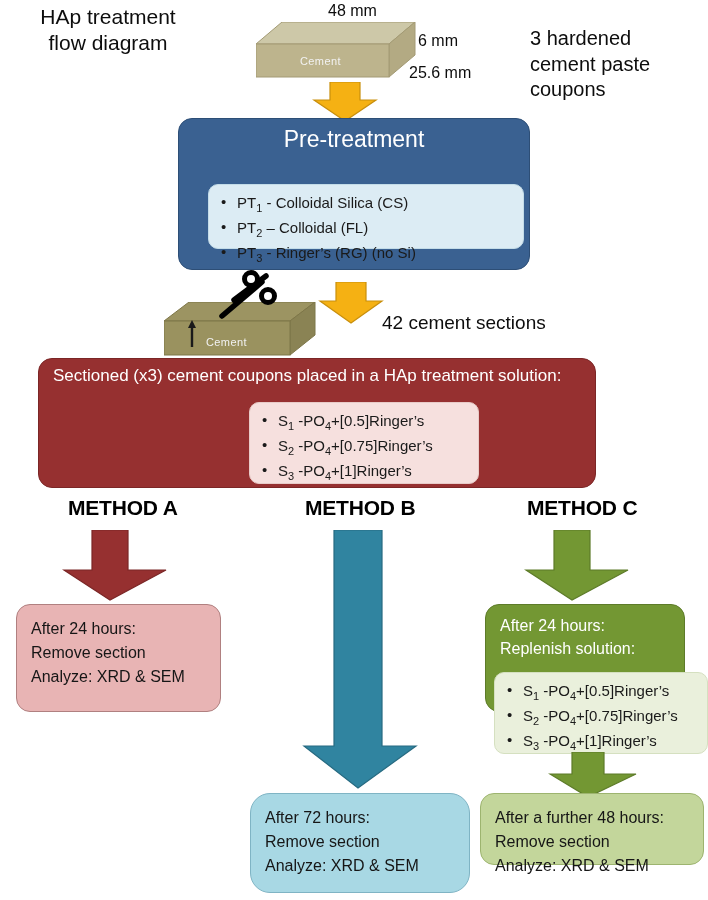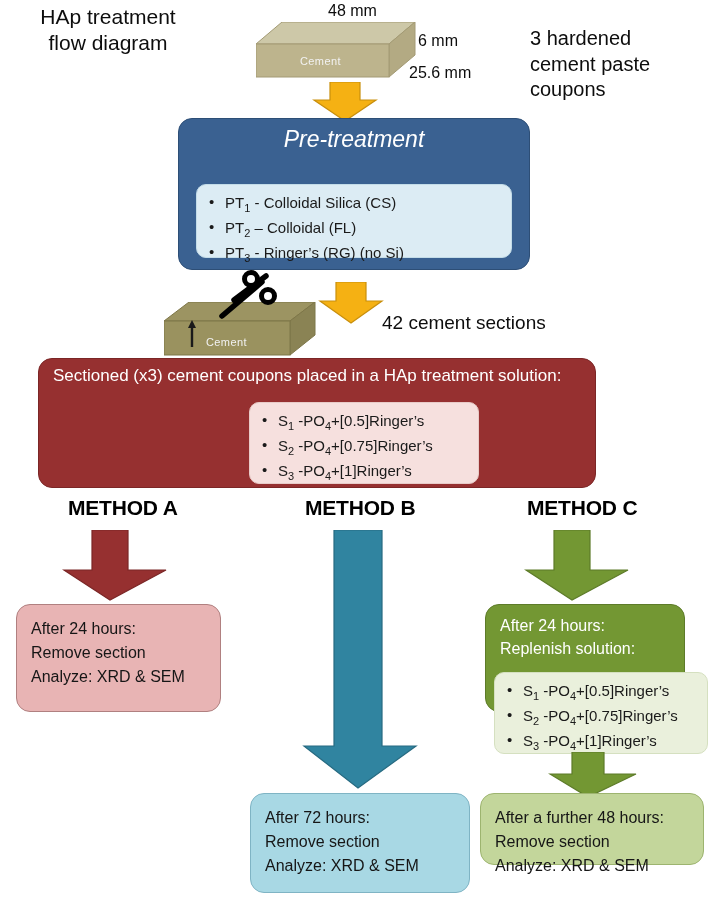--- a/index.html
+++ b/index.html
@@ -45,21 +45,21 @@
   }
   .rbox.blue   { background: #3a6191; border: 1px solid #2d4e76; }
   .rbox.red    { background: #963030; border: 1px solid #7b2626; }
   .rbox.pink   { background: #e8b4b4; border: 1px solid #b08080; }
   .rbox.ltblue { background: #a8d8e4; border: 1px solid #7fb4c4; }
   .rbox.green  { background: #739733; border: 1px solid #5d7b29; }
   .rbox.ltgreen{ background: #c3d69b; border: 1px solid #9db46f; }
 
   .box-head-white {
     color: #ffffff; text-align: center;
-    font-size: 23px; line-height: 1.18; font-style: italic;
+    font-size: 23px; line-height: 1.18;
   }
   .box-sub-white {
     color: #ffffff; text-align: center;
     font-size: 17px; font-weight: bold; line-height: 1.2;
   }
   .red-head {
     color: #ffffff; font-size: 17px; line-height: 1.2;
     padding: 7px 12px 0 14px;
   }
   .green-head {
@@ -122,21 +122,21 @@
     <div class="abs cement-text" style="left:44px; top:33px;">Cement</div>
   </div>
 
   <svg class="abs" style="left:312px; top:82px;" width="66" height="40">
     <polygon points="18,0 48,0 48,18 64,18 33,39 2,18 18,18" fill="#f5b113" stroke="#c98f0c" stroke-width="1.2"></polygon>
   </svg>
 
   <div class="rbox blue" style="left:178px; top:118px; width:352px; height:152px;">
     <div class="box-head-white" style="padding-top:7px;">Pre-treatment</div>
   </div>
-  <div class="bullets cyan" style="left:196px; top:184px; width:316px; height:74px;">
+  <div class="bullets cyan" style="left:208px; top:184px; width:316px; height:65px;">
     <ul>
       <li><span>PT</span><sub>1</sub><span> - Colloidal Silica (CS)</span></li>
       <li><span>PT</span><sub>2</sub><span> – Colloidal (FL)</span></li>
       <li><span>PT</span><sub>3</sub><span> -  Ringer’s (RG) (no Si)</span></li>
     </ul>
   </div>
 
   <div class="block" style="left:164px; top:302px; width:152px; height:54px;">
     <svg width="152" height="54" style="position:absolute;left:0;top:0;">
       <polygon points="25,0 151,0 126,19 0,19" fill="#9c9462" stroke="#7d7648" stroke-width="1"></polygon>
@@ -207,21 +207,21 @@
       <li><span>S</span><sub>1</sub><span> -PO</span><sub>4</sub><span>+[0.5]Ringer’s</span></li>
       <li><span>S</span><sub>2</sub><span> -PO</span><sub>4</sub><span>+[0.75]Ringer’s</span></li>
       <li><span>S</span><sub>3</sub><span> -PO</span><sub>4</sub><span>+[1]Ringer’s</span></li>
     </ul>
   </div>
 
   <svg class="abs" style="left:548px; top:752px;" width="92" height="46">
     <polygon points="24,0 56,0 56,22 88,22 40,45 2,22 24,22" fill="#739733" stroke="#5d7b29" stroke-width="1.2"></polygon>
   </svg>
 
-  <div class="rbox ltblue" style="left:250px; top:793px; width:220px; height:100px;">
+  <div class="rbox ltblue" style="left:250px; top:793px; width:220px; height:100px;border-radius:20px;">
     <div class="term-text">After  72 hours:
 Remove section
 Analyze: XRD &amp; SEM</div>
   </div>
 
   <div class="rbox ltgreen" style="left:480px; top:793px; width:224px; height:72px;">
     <div class="term-text">After a further 48 hours:
 Remove section
 Analyze: XRD &amp; SEM</div>
   </div>

